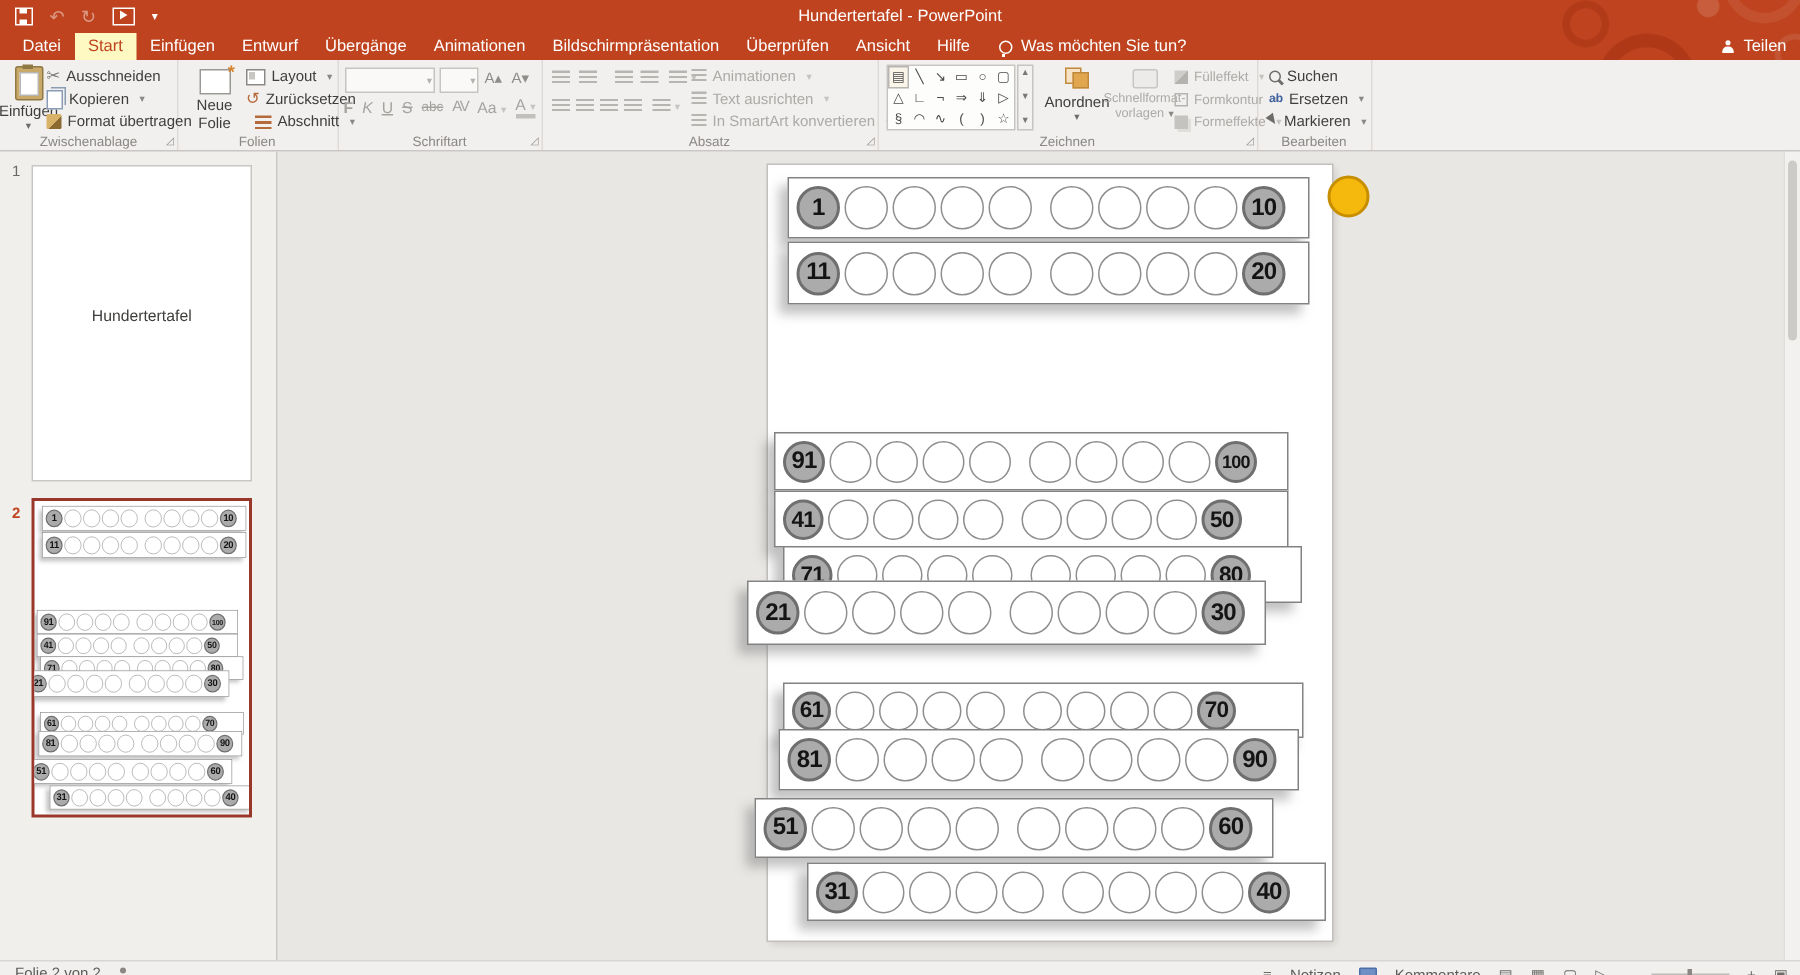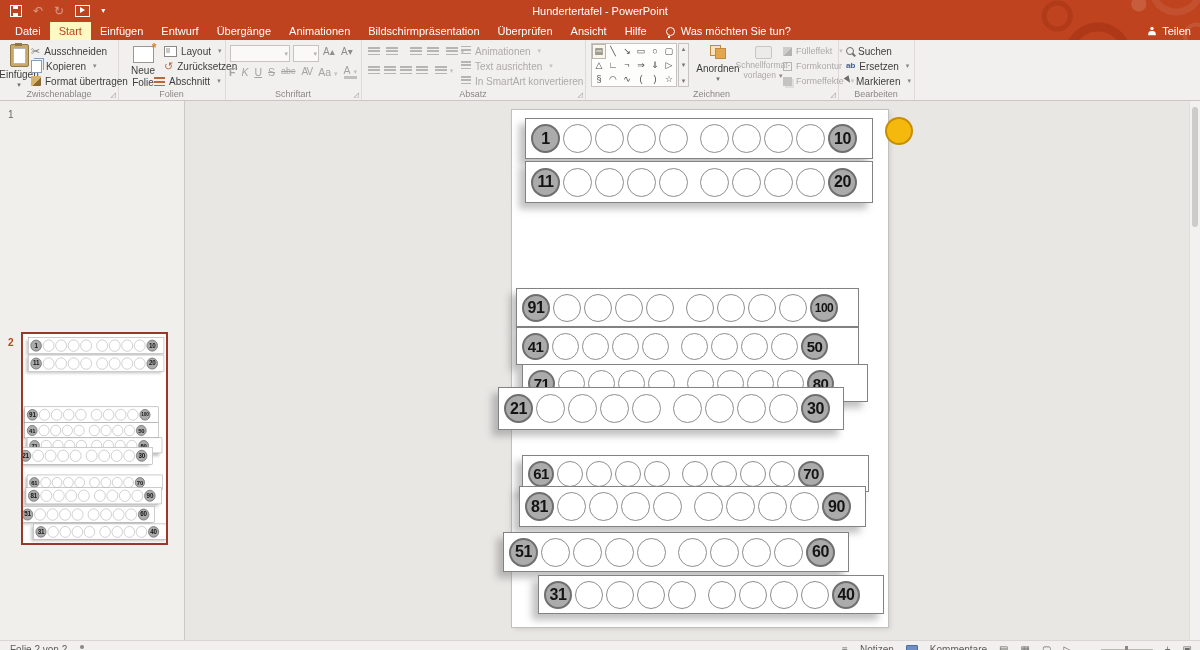--- a/index.html
+++ b/index.html
@@ -204,21 +204,21 @@
       <span class="bb-label" style="margin-top:0">Folie</span>
     </div>
     <div class="sbtn drop" style="left:46px;top:4px">
       <span class="ico-layout"></span>
       <span>Layout</span>
     </div>
     <div class="sbtn" style="left:46px;top:19px">
       <span class="ico-g" style="color:#B56A3C">↺</span>
       <span>Zurücksetzen</span>
     </div>
-    <div class="sbtn drop" style="left:36px;top:34px">
+    <div class="sbtn drop" style="left:52px;top:34px">
       <span class="ico-sect"></span>
       <span>Abschnitt</span>
     </div>
     <div class="glabel">Folien</div>
   </div>
 
   <div class="rgroup" style="left:225px;width:136px">
     <div class="combo" style="left:5px;top:5px;width:60px"></div>
     <div class="combo" style="left:68px;top:5px;width:26px"></div>
     <span class="fgrow" style="left:98px">A▴</span>
@@ -348,20 +348,23 @@
     <div class="sbtn drop" style="left:8px;top:34px">
       <span class="ico-cursor"></span>
       <span>Markieren</span>
     </div>
     <div class="glabel">Bearbeiten</div>
   </div>
 </div>
 
 <div class="thumbs">
   <span class="tnum" style="left:8px;top:8px">1</span>
+  <div class="thumb1">
+    <div class="thumb1-title">Hundertertafel</div>
+  </div>
   <span class="tnum sel" style="left:8px;top:236px">2</span>
   <div class="thumb2">
     <div class="thumb2-inner" id="thumb-slide">
         <div class="num-row" style="left: 13px; top: 8px; width: 348px; height: 41px;">
           <span class="cc num" style="height: 29px; width: 29px; font-size: 16px;">1</span>
           <span class="cc" style="height: 29px; width: 29px; margin-left: 3px;"></span>
           <span class="cc" style="height: 29px; width: 29px; margin-left: 3px;"></span>
           <span class="cc" style="height: 29px; width: 29px; margin-left: 3px;"></span>
           <span class="cc" style="height: 29px; width: 29px; margin-left: 3px;"></span>
           <span class="cc" style="height: 29px; width: 29px; margin-left: 12px;"></span>

